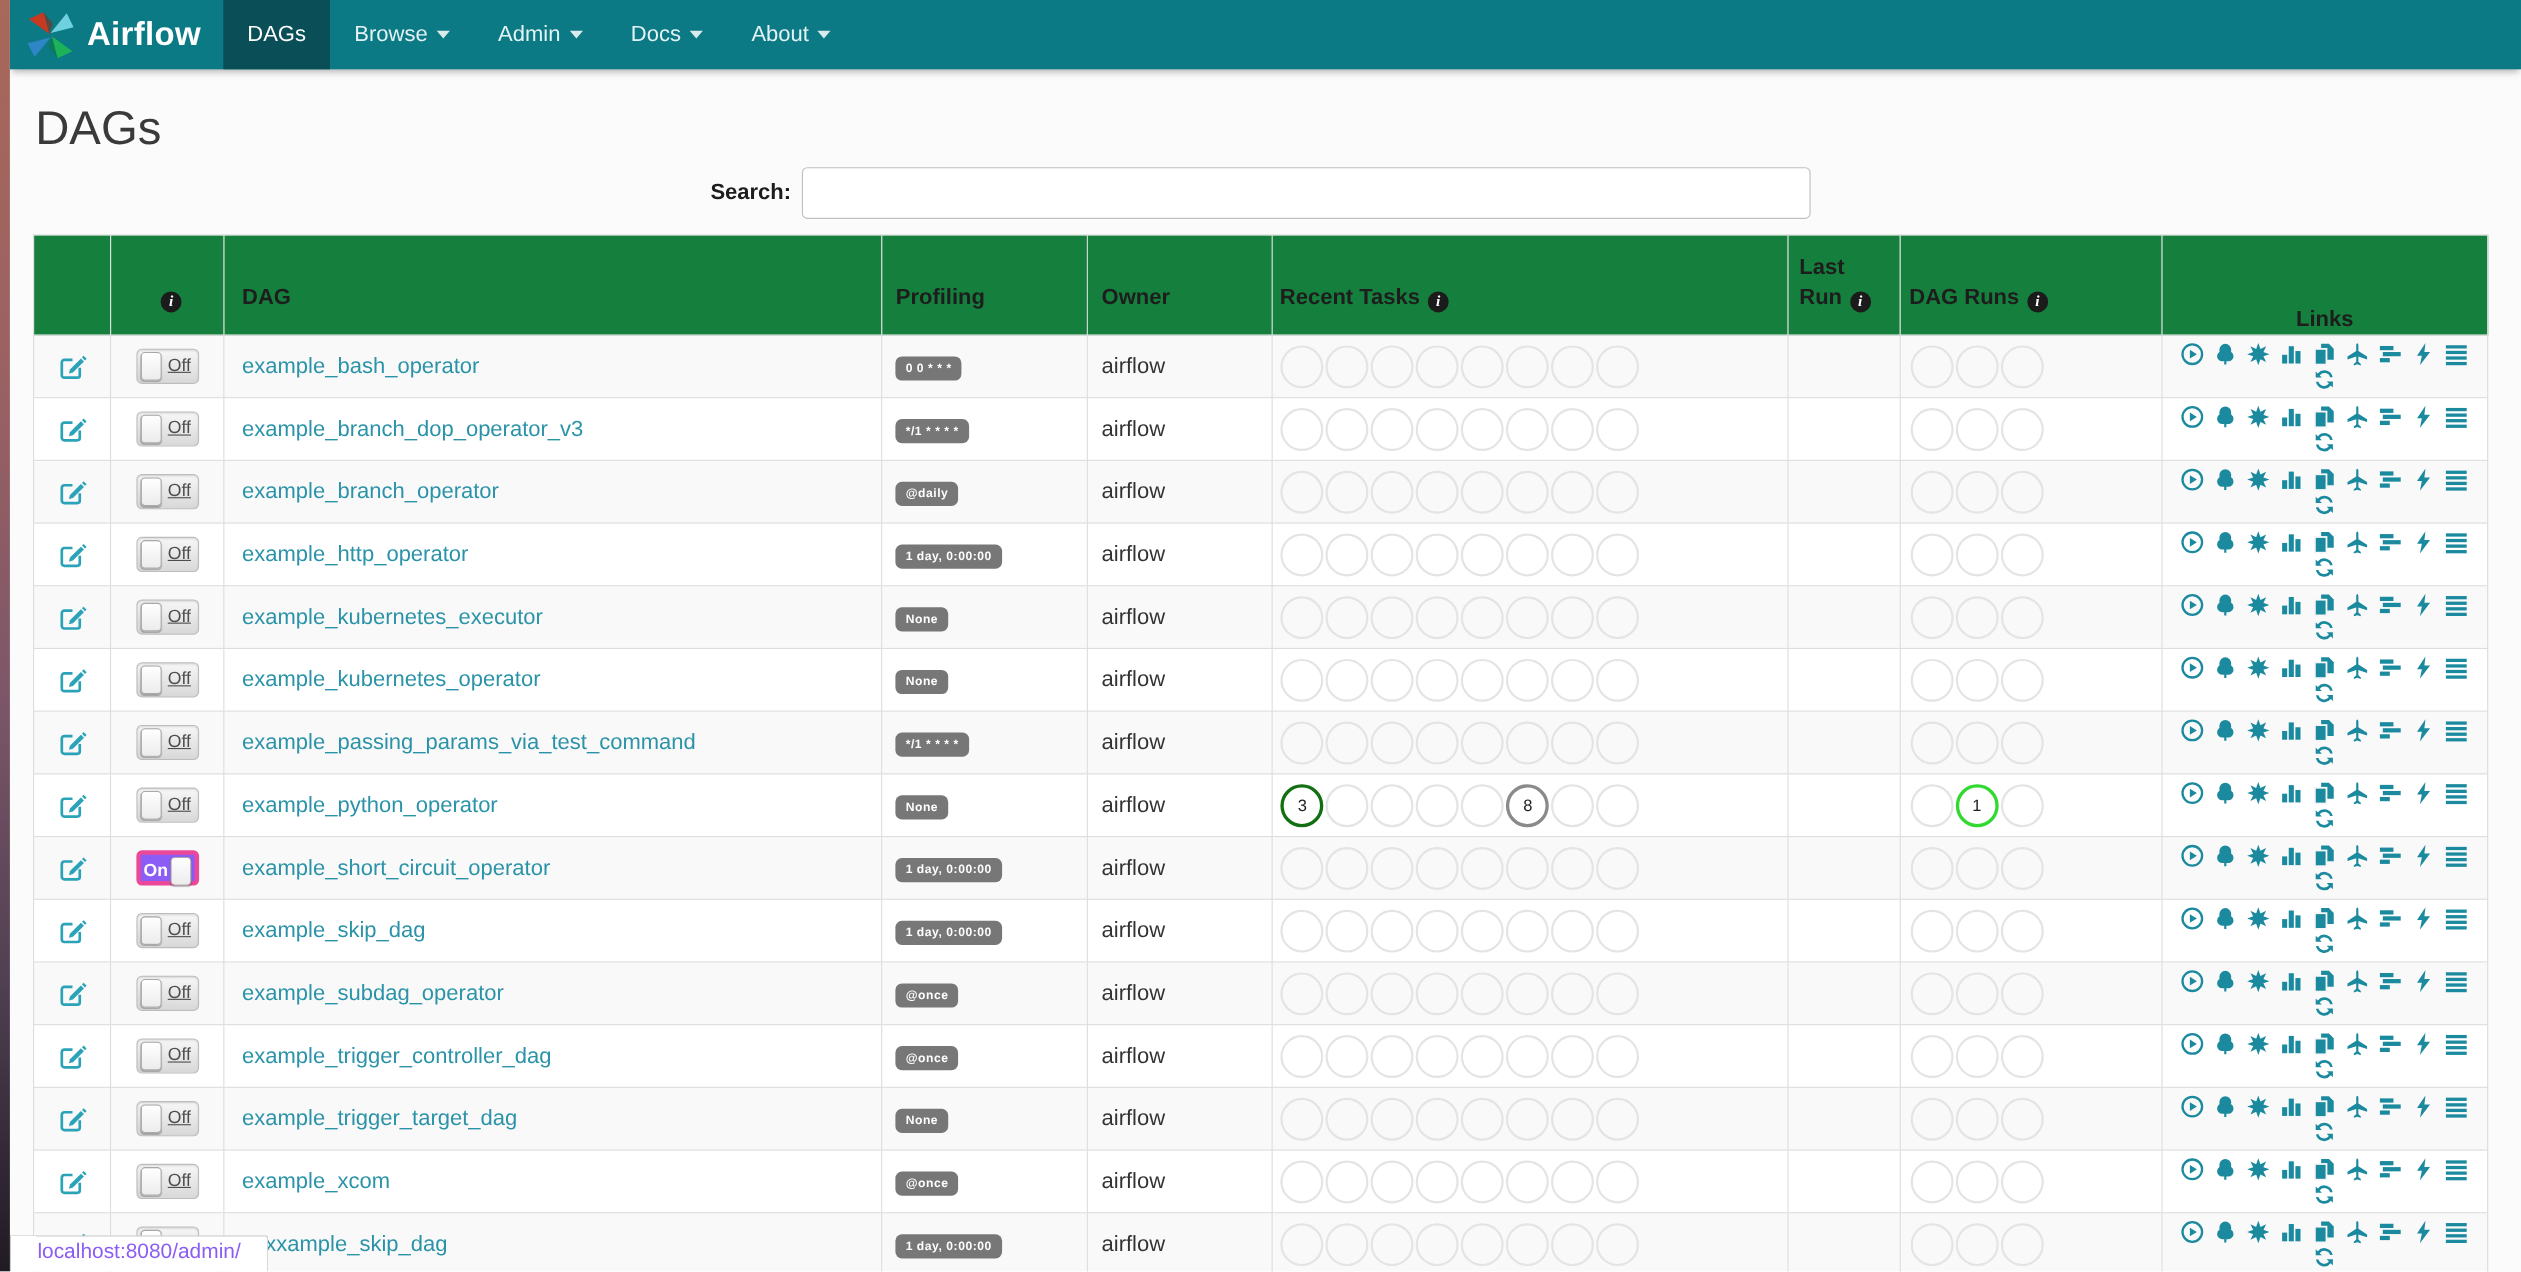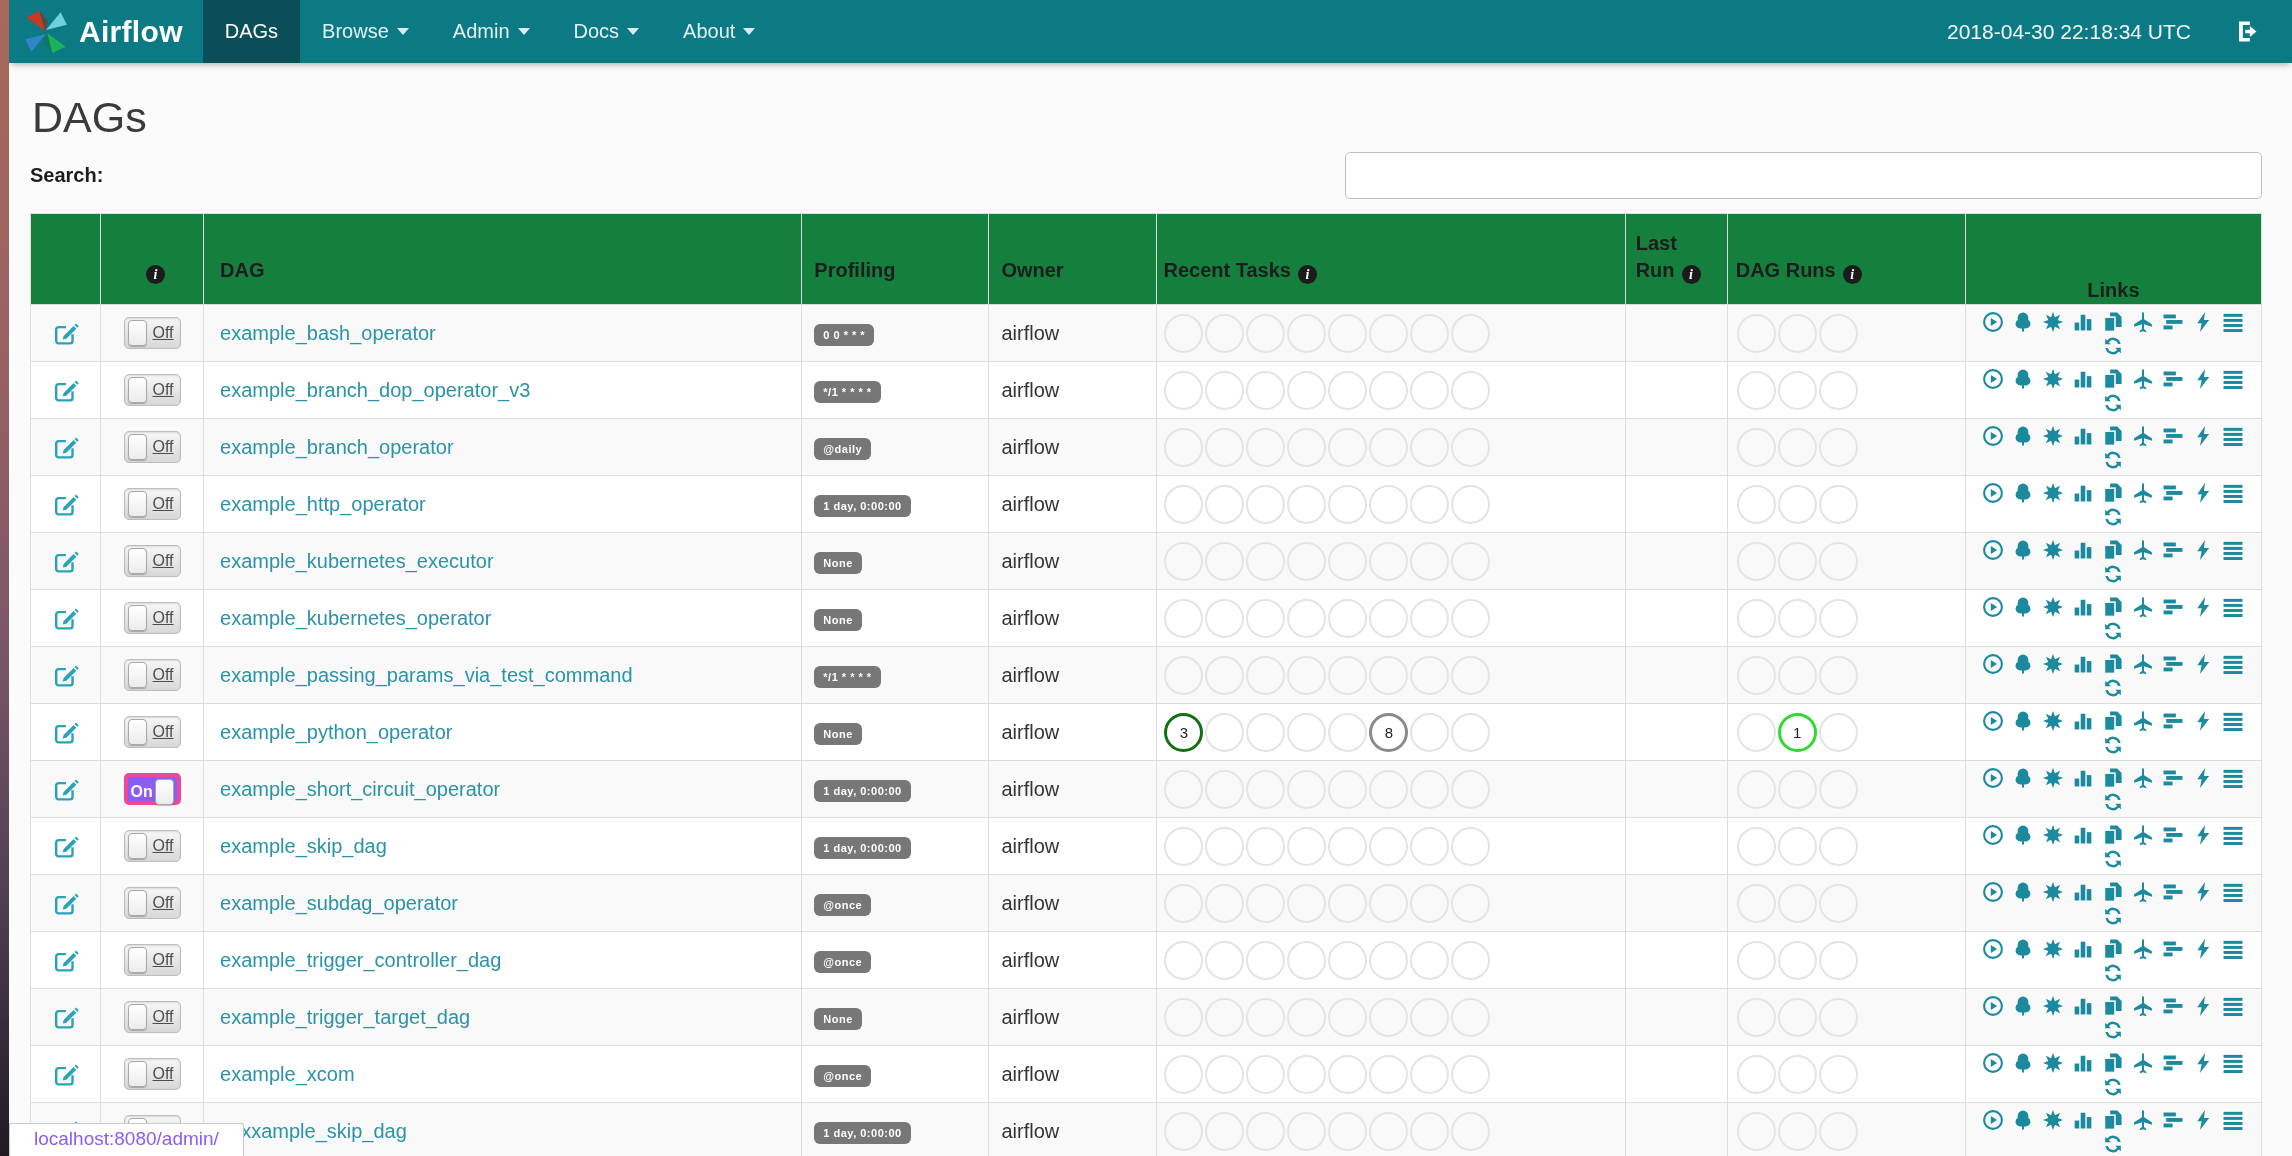--- a/index.html
+++ b/index.html
@@ -22,21 +22,21 @@
   .caret{display:inline-block;width:0;height:0;margin-left:8px;border-left:6px solid transparent;
     border-right:6px solid transparent;border-top:7px solid rgba(255,255,255,.85);}
   .nav-right{margin-left:auto;display:flex;align-items:center;gap:44px;padding-right:30px;}
   .clock{color:#f2fafb;font-size:21px;}
   .signout{width:27px;height:27px;color:#fff;cursor:pointer;display:inline-block;}
   .signout svg{width:100%;height:100%;display:block;}
 
   
   .content{padding:0 30px;}
   h1{font-size:43px;font-weight:500;color:#3a3a3a;margin:30px 0 10px 2px;}
-  .search-row{display:flex;justify-content:space-between;align-items:center;margin:10px 0 14px;}
+  .search-row{display:flex;justify-content:center;align-items:center;margin:10px 0 14px;}
   .search-label{font-size:20px;font-weight:bold;color:#1d1d1d;margin-right:10px;}
   .search-input{width:917px;height:47px;border:1px solid #bfbfbf;border-radius:5px;background:#fff;
     font-size:20px;padding:0 14px;font-family:"Liberation Sans",sans-serif;outline:none;}
 
   
   table{width:2232px;border-collapse:collapse;background:#fff;table-layout:fixed;}
   th,td{border:1px solid #ddd;}
   thead th{background:#15803d;font-size:20px;font-weight:bold;color:#1d1d1d;text-align:left;
     vertical-align:bottom;padding:16px 12px 20px;line-height:1.35;}
   th.th-center{text-align:center;}
@@ -124,29 +124,20 @@
       </a>
       <a class="nav-item">
         <span>Docs</span>
         <span class="caret"></span>
       </a>
       <a class="nav-item">
         <span>About</span>
         <span class="caret"></span>
       </a>
     </div>
-  <div class="nav-right">
-    <span class="clock">2018-04-30 22:18:34 UTC</span>
-    <span class="signout">
-      <svg viewBox="0 0 20 20" fill="currentColor">
-        <path d="M3 2.6h8v2.6H5.8v9.6H11v2.6H3z"></path>
-        <polygon points="11,6 15.9,10 11,14 11,11.3 7.6,11.3 7.6,8.7 11,8.7"></polygon>
-      </svg>
-    </span>
-  </div>
 </div>
 
 <div class="content">
   <h1>DAGs</h1>
 
   <div class="search-row">
     <label class="search-label">Search:</label>
     <input class="search-input" type="text" value="" style="">
   </div>
 

